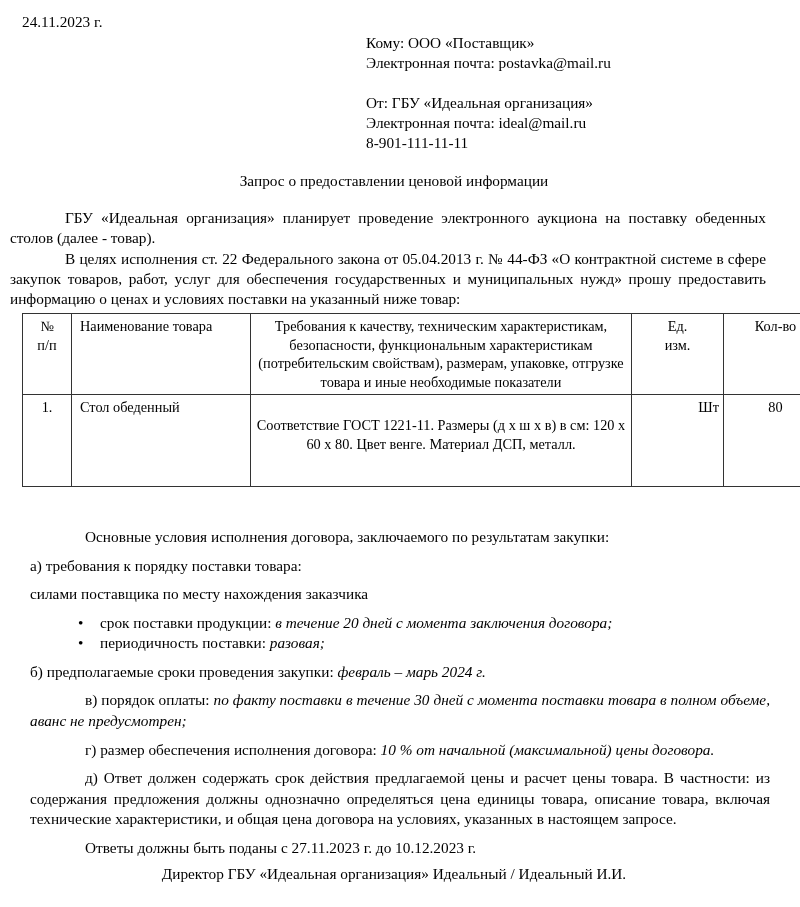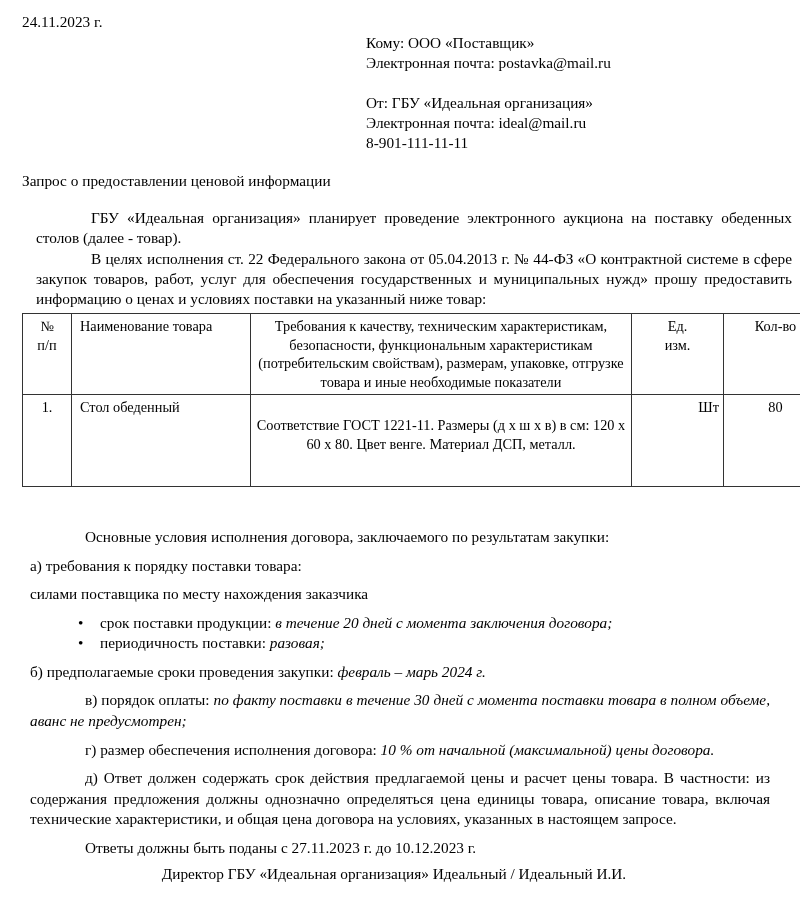--- a/index.html
+++ b/index.html
@@ -49,30 +49,30 @@
   .addr-gap {
     height: 19px;
   }
 
   
   .doc-title {
     position: absolute;
     left: 22px;
     top: 171px;
     width: 744px;
+    text-align: center;
     font-size: 15.3px;
   }
 
   
   .body-wrap {
     position: absolute;
     left: 10px;
     top: 208px;
     width: 756px;
-    margin-left: 26px;
   }
   p.para {
     margin: 0;
     text-align: justify;
     text-indent: 55px;
     font-size: 15.3px;
     line-height: 1.33;
     -webkit-hyphens: none;
     hyphens: none;
   }

